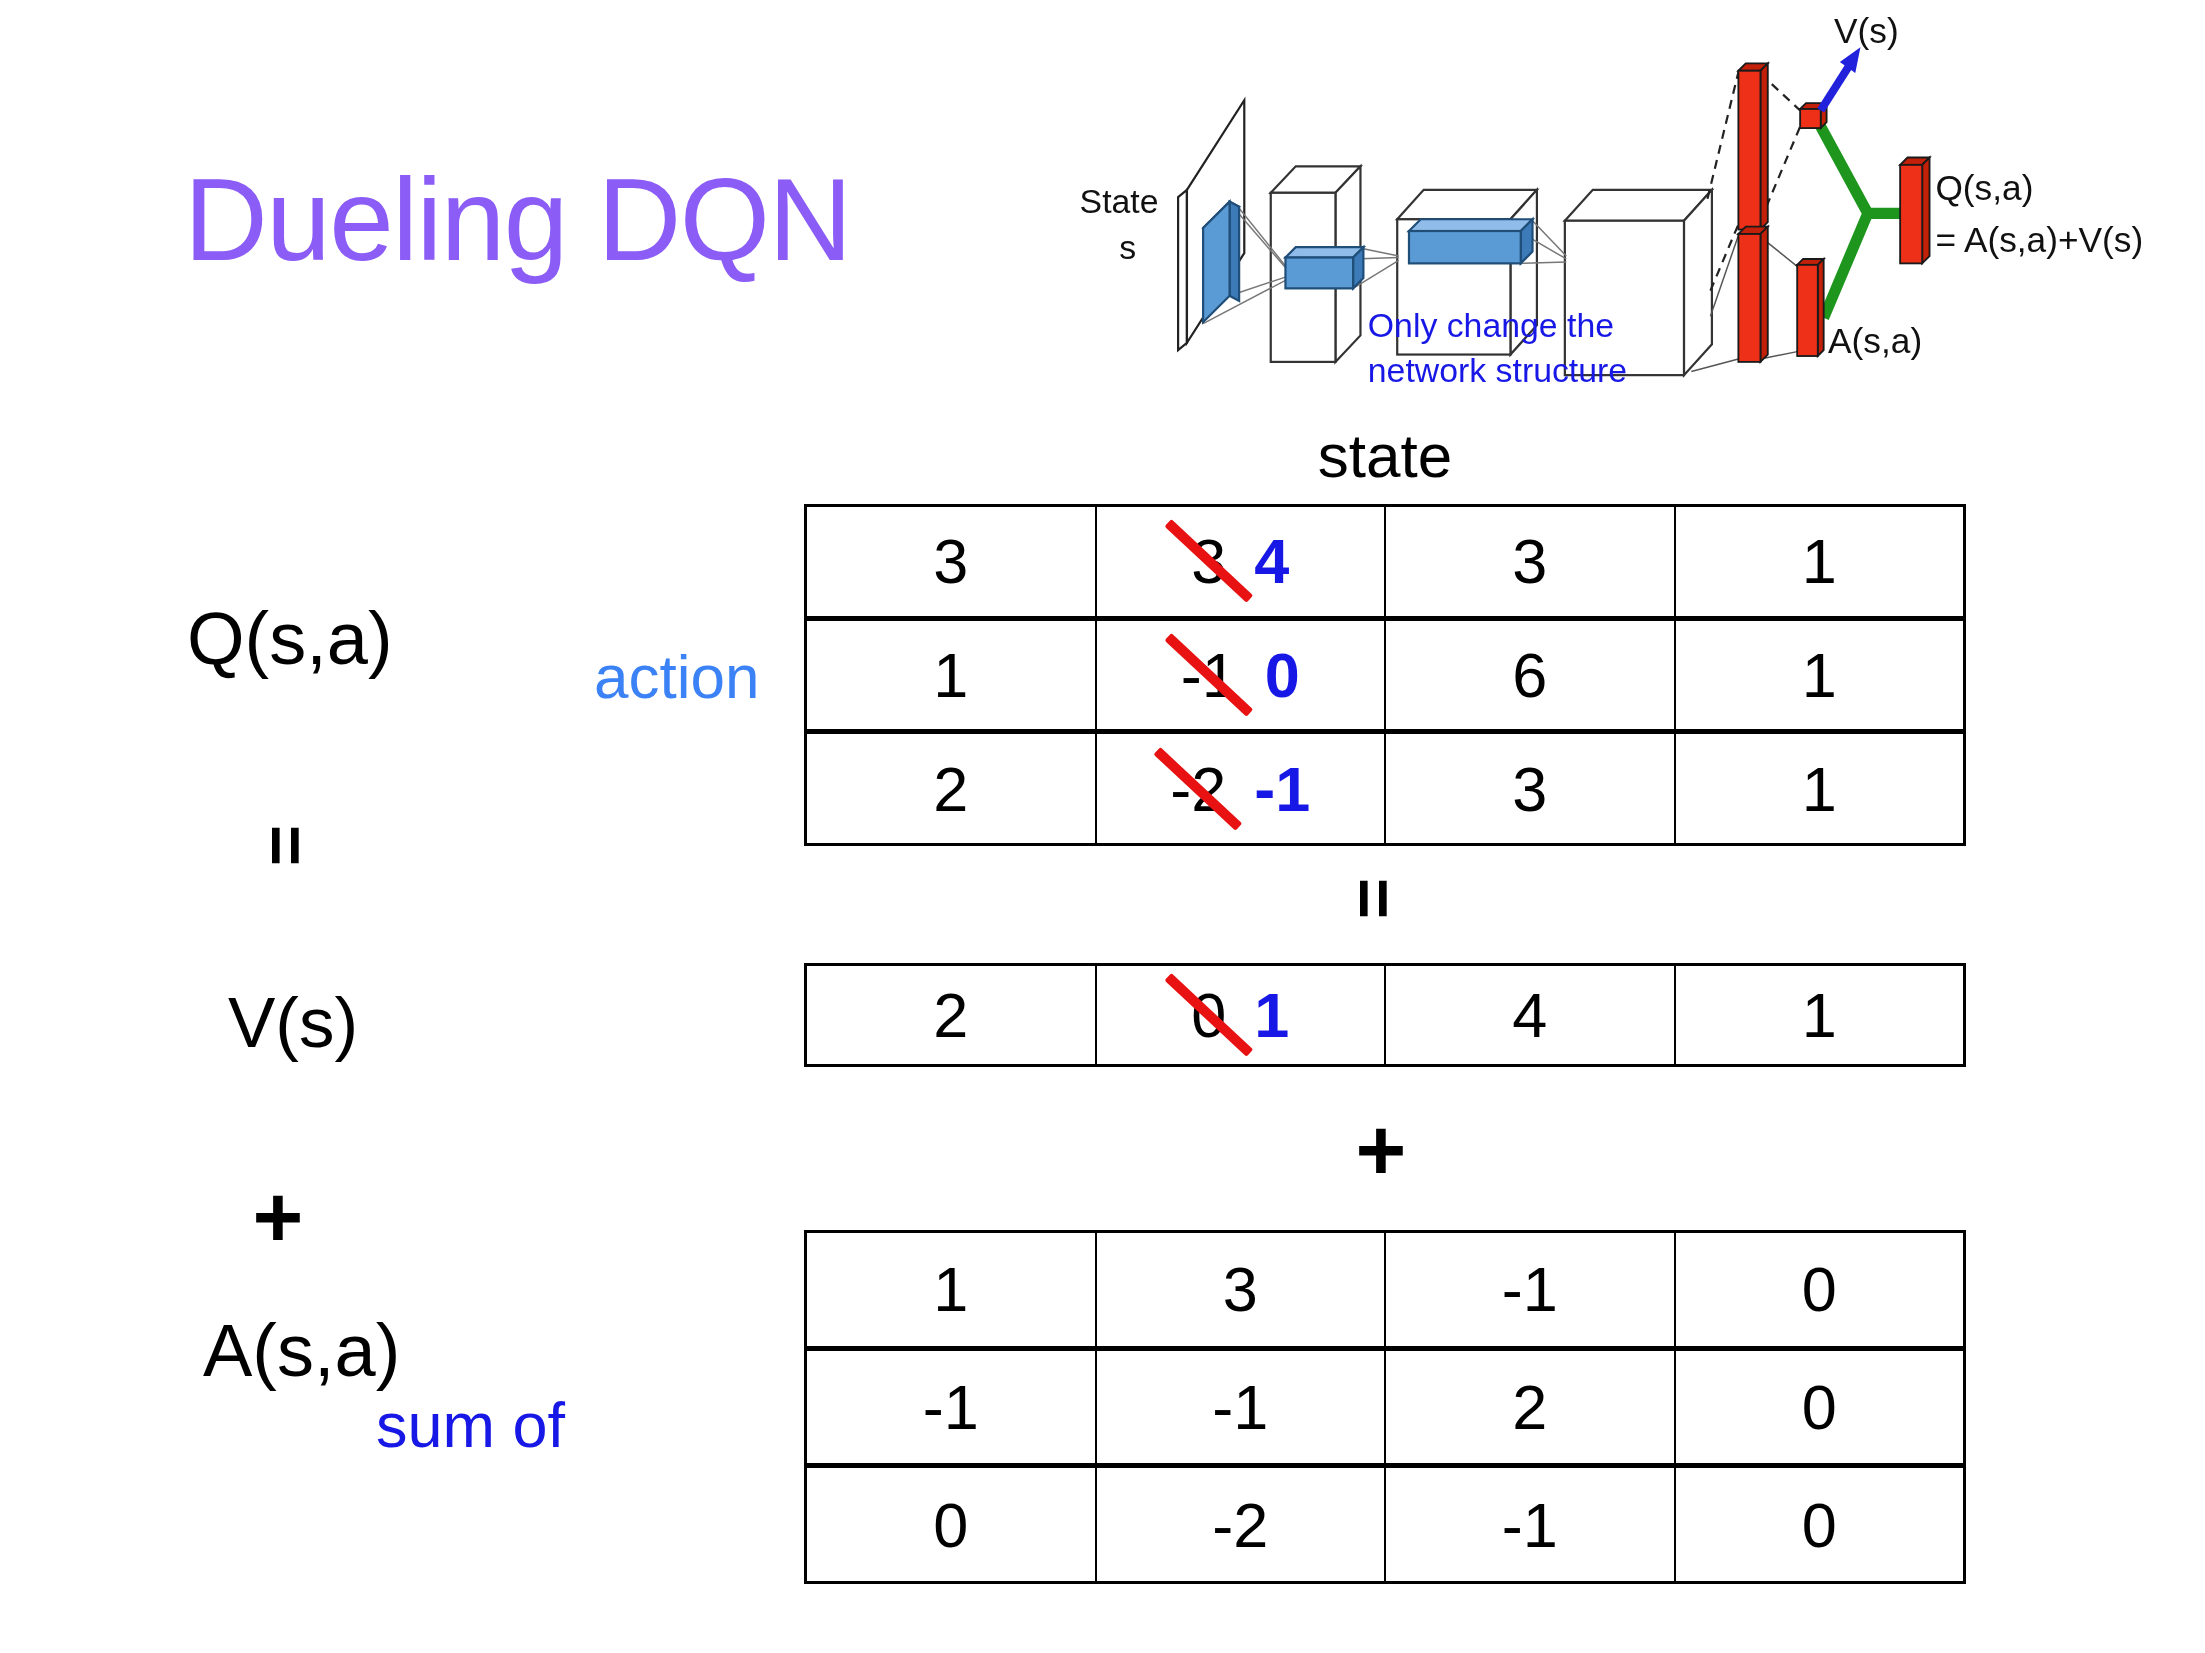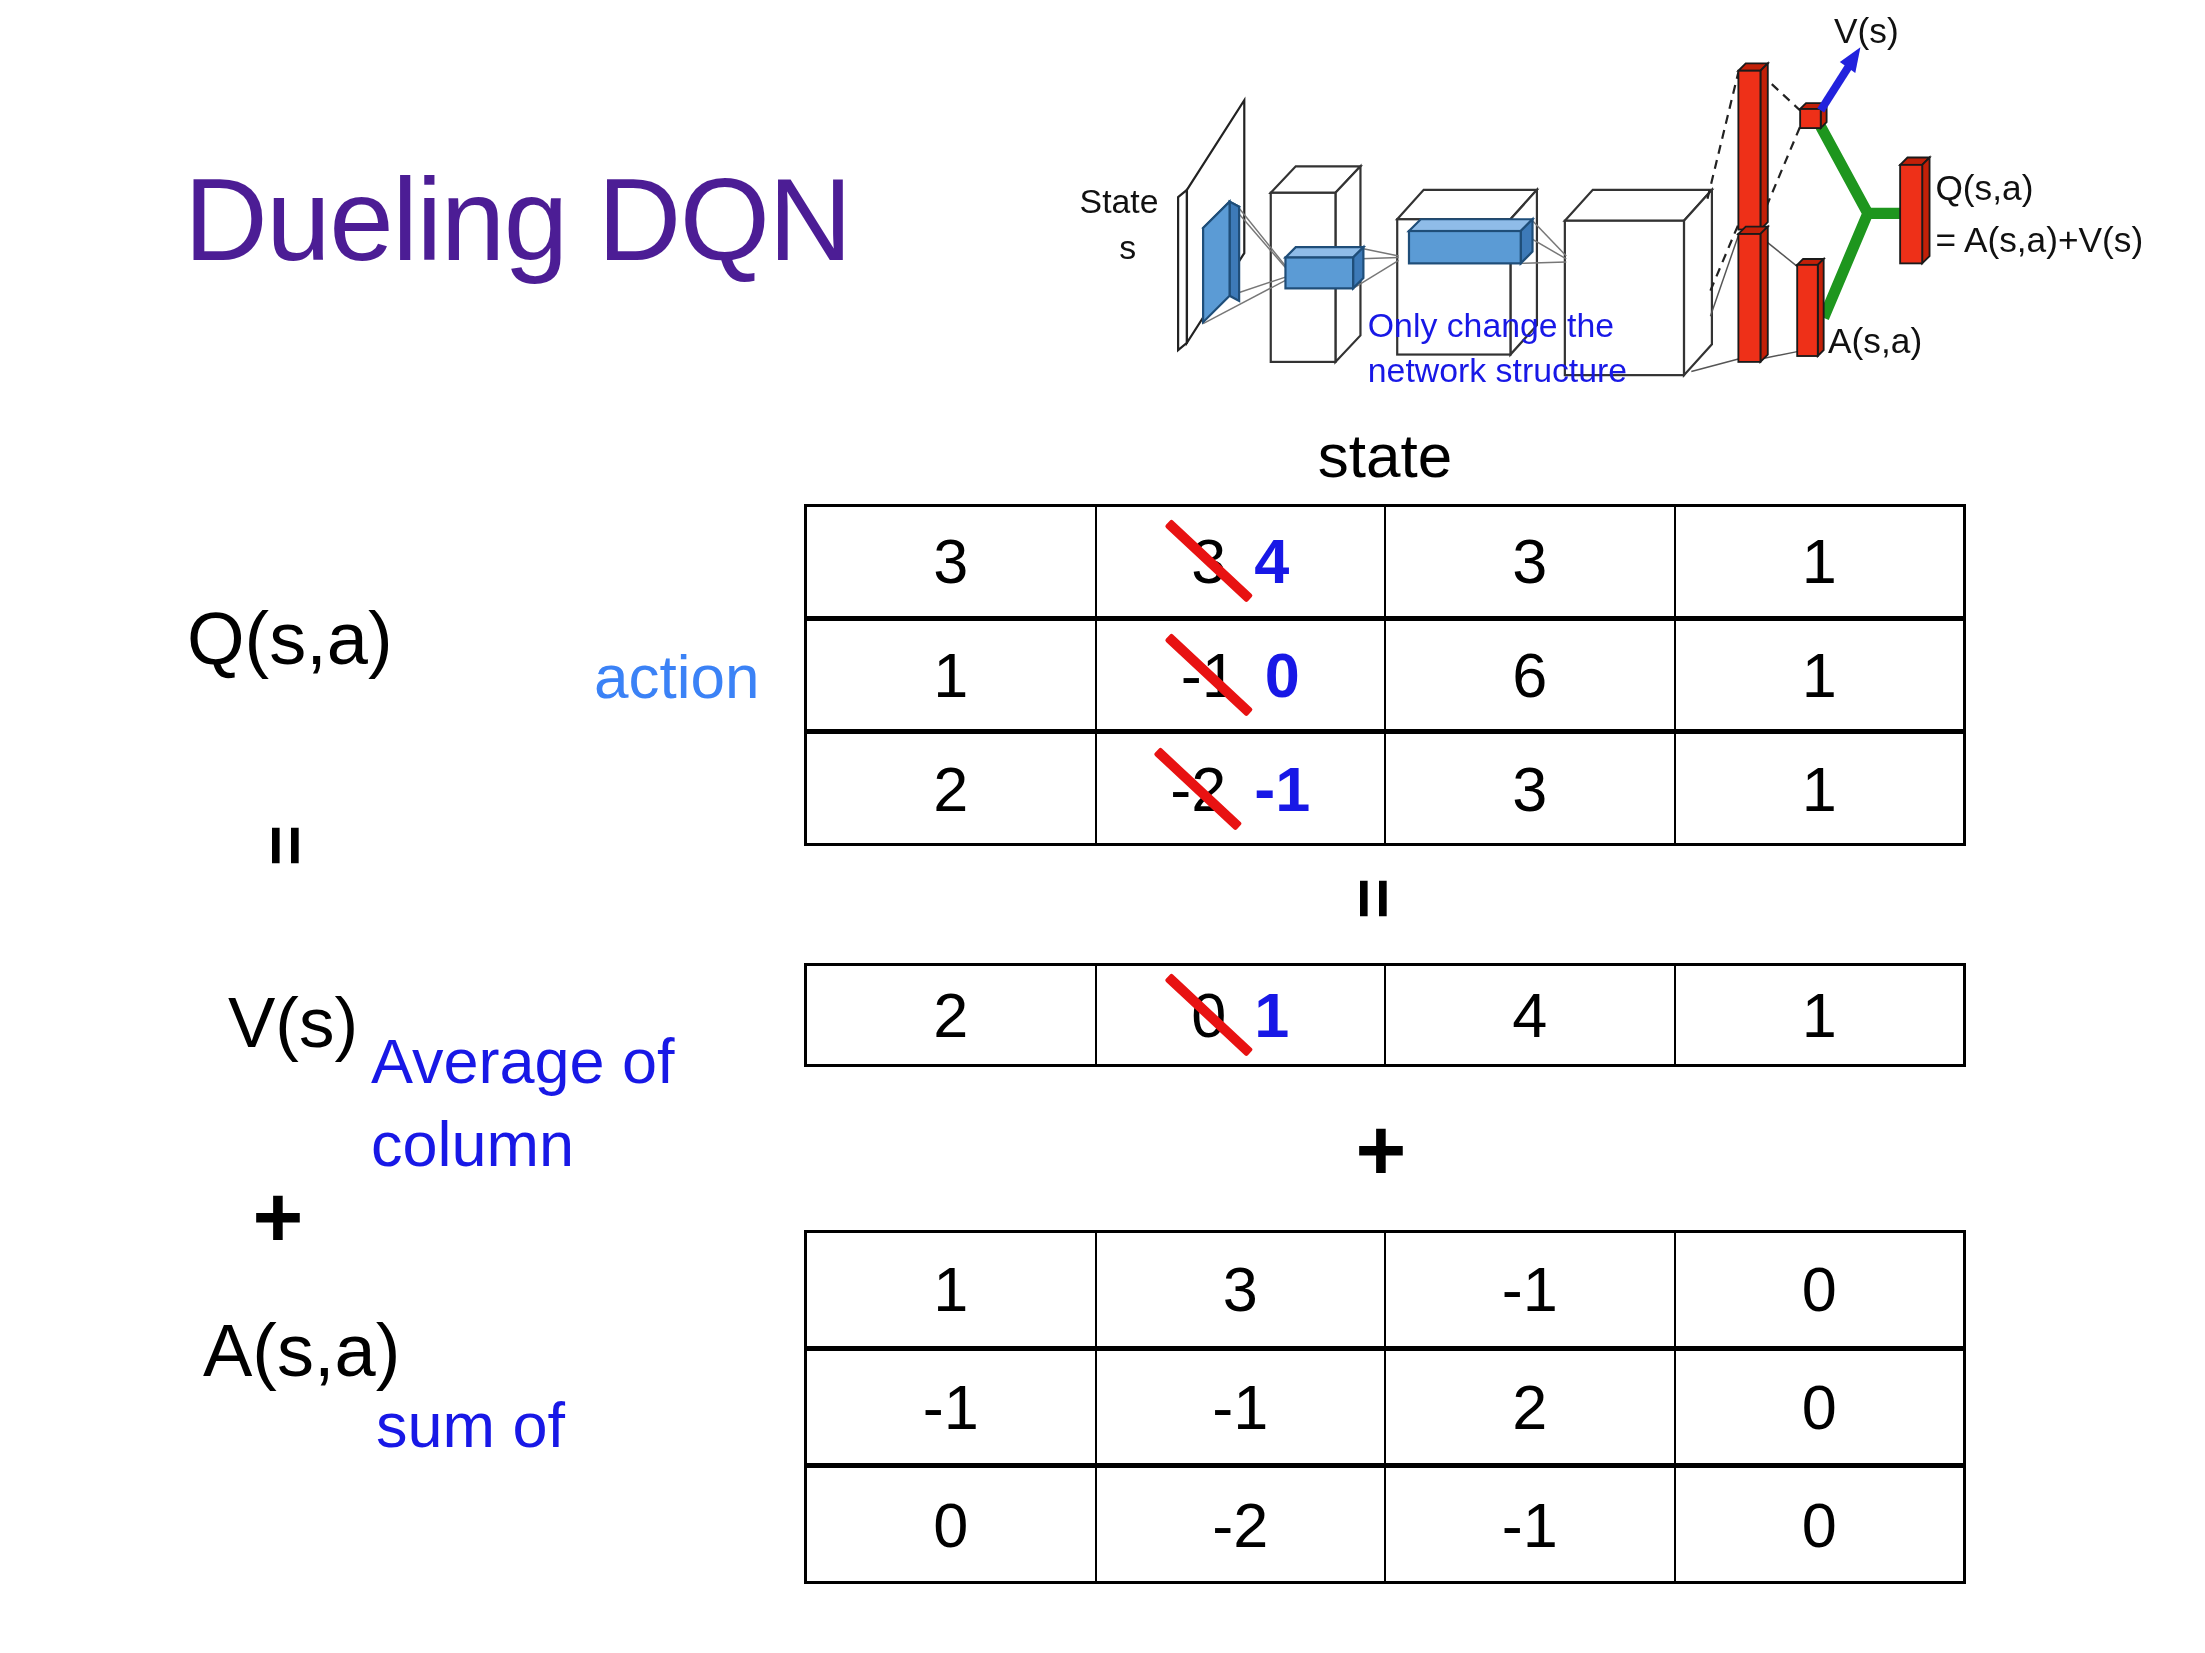--- a/index.html
+++ b/index.html
@@ -1,21 +1,21 @@
 <!DOCTYPE html>
 <html style="--blue: #1818e6; --red: #e81212; --green: #1e961e; --bar-red: #ee3018; --bar-red-dark: #c22008; --box-blue: #5b9bd5; --box-blue-dark: #3d7ab8; --box-blue-light: #8fbce8; --arrow-blue: #2222dd;font-size:11.8px"><head>
 <meta charset="utf-8">
 <style>
   html,body{margin:0;padding:0;background:#fff;}
   body{width:2205px;height:1654px;font-family:"Liberation Sans","DejaVu Sans",sans-serif;}
   .slide{position:relative;width:2205px;height:1654px;background:#fff;overflow:hidden;}
 
   .abs{position:absolute;}
 
-  .title{left:184px;top:153px;font-size:116px;font-weight:400;letter-spacing:-1.5px;color:#4c1d95;white-space:nowrap;}
+  .title{left:184px;top:153px;font-size:116px;font-weight:400;letter-spacing:-1.5px;color:#8b5cf6;white-space:nowrap;}
 
   .diagram{left:1059px;top:0px;width:1147px;height:390px;}
 
   .state-header{left:1238px;top:420px;width:294px;text-align:center;font-size:62px;color:#000;}
   .q-label{left:187px;top:596px;font-size:74px;color:#000;white-space:nowrap;}
   .action-label{left:594px;top:641px;font-size:62px;color:#3b82f6;}
   .v-label{left:228px;top:982px;font-size:71px;color:#000;white-space:nowrap;}
   .a-label{left:203px;top:1308px;font-size:74px;color:#000;white-space:nowrap;}
 
   .sym-box{width:118px;height:103px;display:flex;align-items:center;justify-content:center;color:#000;}
@@ -175,24 +175,20 @@
   <div class="abs sym-box eq-center">
       <span class="eq-sym">=</span>
     </div>
   <div class="abs sym-box plus-left">
       <span class="plus-sym">+</span>
     </div>
   <div class="abs sym-box plus-center">
       <span class="plus-sym">+</span>
     </div>
 
-  <div class="abs note avg-note">
-    <div>Average of</div>
-    <div>column</div>
-  </div>
   <div class="abs note sum-note">
     <div>sum of</div>
   </div>
 
   <div id="q-table" class="abs ntable q-table">
       <div class="trow">
         <div class="tcell">3</div>
         <div class="tcell">
           <span class="old">3</span>
           <span class="newv">4</span>

